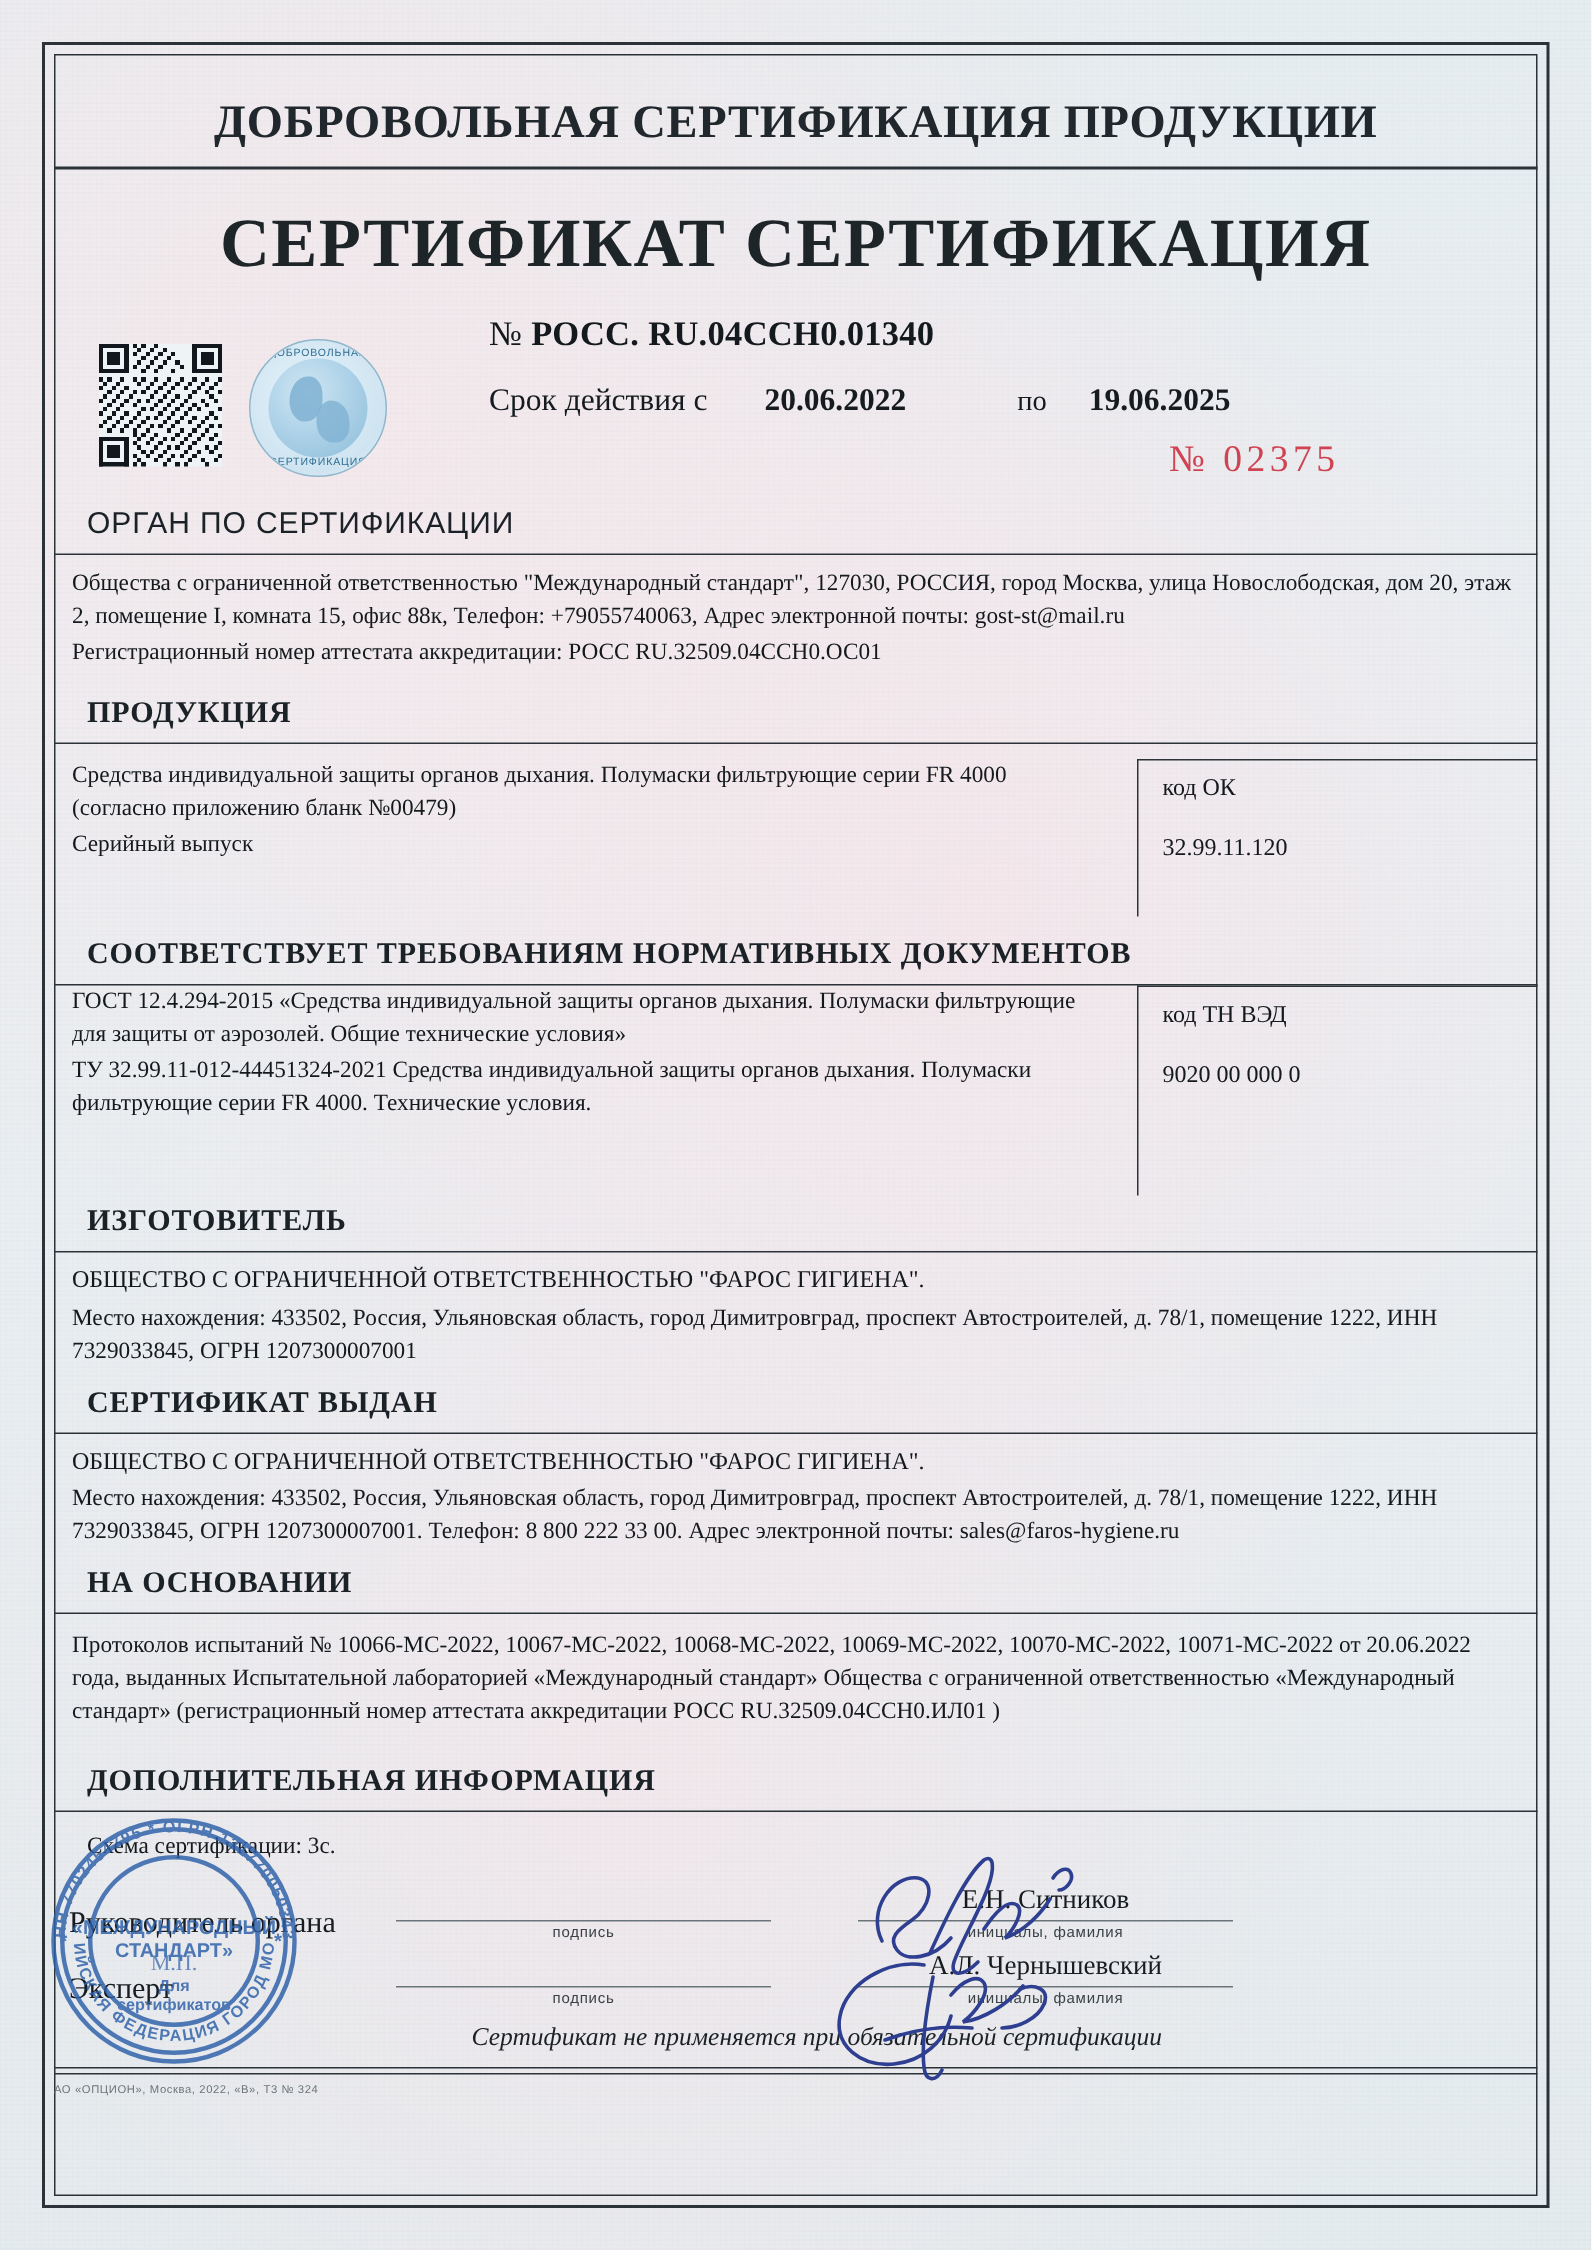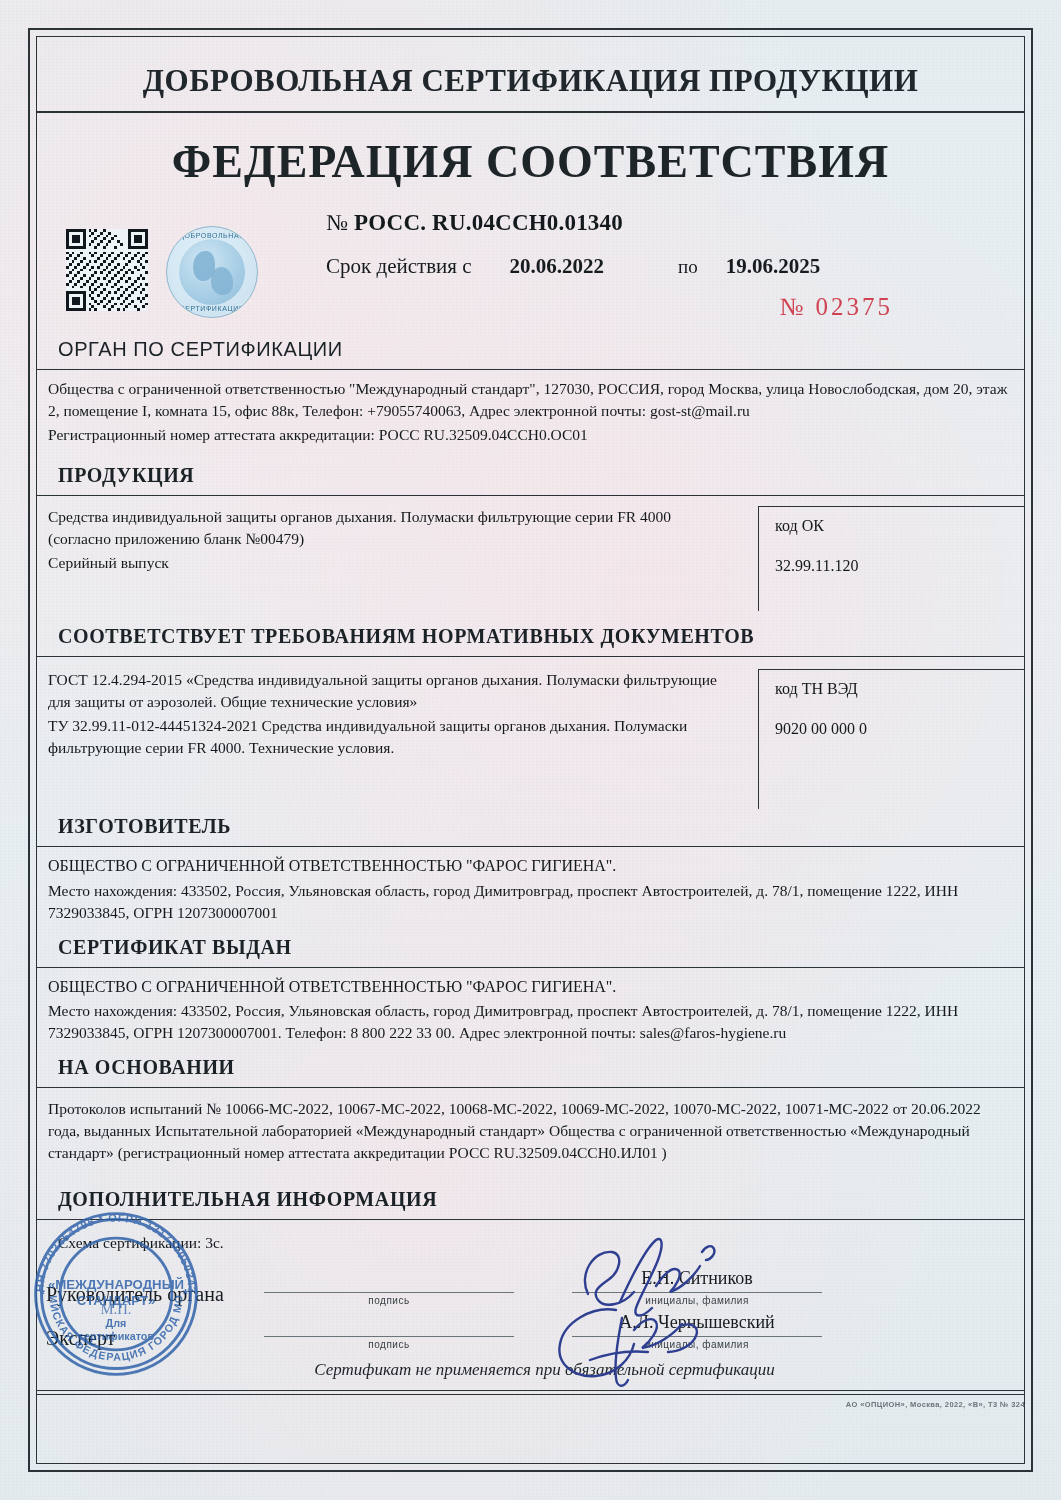--- a/index.html
+++ b/index.html
@@ -298,27 +298,26 @@
     color: #1b2227;
     margin-top: 10px;
     padding-left: 28px;
   }
   .bottom-rules {
     margin-top: 10px;
   }
   .bottom-rules .r1 { border-top: 1.6px solid #2b3338; }
   .bottom-rules .r2 { border-top: 1px solid #2b3338; margin-top: 3px; }
   .imprint {
-    text-align: right;
+    text-align: left;
     font-size: 7.5px;
     color: #6c757a;
     letter-spacing: .4px;
     margin-top: 5px;
     font-family: "Liberation Sans", sans-serif;
-    font-weight: bold;
   }
 
   
   .stamp {
     position: absolute;
     left: 18px;
     top: 1196px;
     width: 196px;
     height: 196px;
     pointer-events: none;
@@ -348,21 +347,21 @@
 <div class="page">
   <div class="grain"></div>
 
   <div class="frame-outer"></div>
   <div class="frame-inner"></div>
 
   <div class="content">
 
     <div class="title-top">ДОБРОВОЛЬНАЯ СЕРТИФИКАЦИЯ ПРОДУКЦИИ</div>
     <div class="rule-under-top"></div>
-    <div class="title-main">ФЕДЕРАЦИЯ СООТВЕТСТВИЯ</div>
+    <div class="title-main">СЕРТИФИКАТ СЕРТИФИКАЦИЯ</div>
 
     <div class="qr">
       <svg viewBox="0 0 29 29" width="82" height="82" shape-rendering="crispEdges">
         <rect width="29" height="29" fill="#eef3f5"></rect>
         <g fill="#10181d">
           <rect x="0" y="0" width="7" height="1"></rect>
             <rect x="0" y="6" width="7" height="1"></rect>
           <rect x="0" y="0" width="1" height="7"></rect>
             <rect x="6" y="0" width="1" height="7"></rect>
           <rect x="2" y="2" width="3" height="3"></rect>
@@ -616,21 +615,21 @@
         <div class="codebox">
           <div class="code-label">код ОК</div>
           <div class="code-value">32.99.11.120</div>
         </div>
       </div>
     </div>
 
     <div style="margin-top:14px;">
       <div class="section-head serif">СООТВЕТСТВУЕТ ТРЕБОВАНИЯМ НОРМАТИВНЫХ ДОКУМЕНТОВ</div>
       <div class="hr-full" style="margin-top:8px;"></div>
-      <div class="two-col" style="margin-top:12px; min-height:140px;">
+      <div class="two-col" style="margin-top:0; min-height:140px;">
         <div class="left">
           <div class="body-text">ГОСТ 12.4.294-2015   «Средства индивидуальной защиты органов дыхания. Полумаски фильтрующие для защиты от аэрозолей. Общие технические условия»</div>
           <div class="body-text" style="margin-top:2px;">ТУ 32.99.11-012-44451324-2021   Средства индивидуальной защиты органов дыхания. Полумаски фильтрующие серии FR 4000. Технические условия.</div>
         </div>
         <div class="codebox">
           <div class="code-label">код ТН ВЭД</div>
           <div class="code-value">9020 00 000 0</div>
         </div>
       </div>
     </div>

